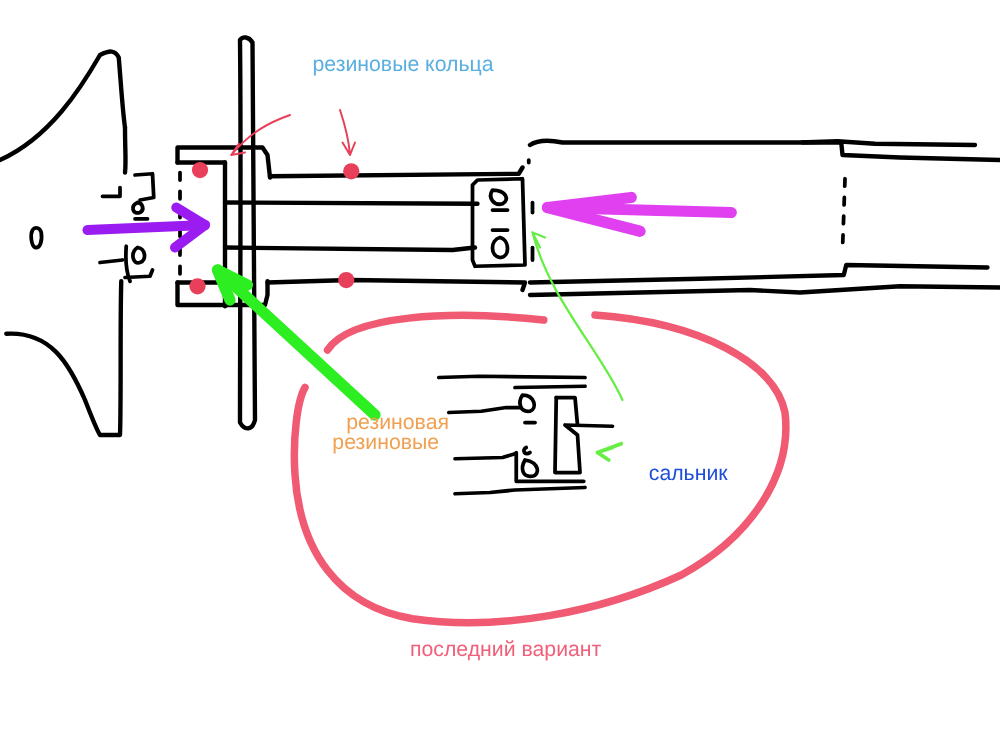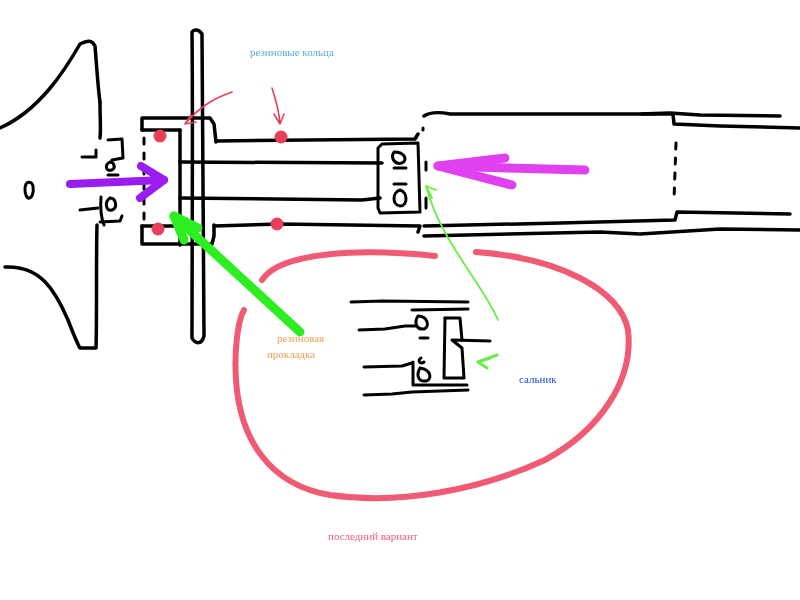--- a/index.html
+++ b/index.html
@@ -1,27 +1,27 @@
 <!DOCTYPE html>
 <html><head>
   <meta charset="utf-8">
   <style>
     html, body { margin: 0; padding: 0; background: #ffffff; }
     body { width: 800px; height: 600px; position: relative; overflow: hidden; }
     svg#sketch { position: absolute; left: 0; top: 0; width: 800px; height: 600px; }
     .ink { fill: none; stroke: #000; stroke-width: 3.5; stroke-linecap: round; stroke-linejoin: round; }
     .ink-thin { fill: none; stroke: #000; stroke-width: 3; stroke-linecap: round; stroke-linejoin: round; }
     .dash { fill: none; stroke: #000; stroke-width: 3; stroke-linecap: round; stroke-dasharray: 6 9; }
-    .label { position: absolute; font-family: Liberation Serif, serif; font-size: 11px; white-space: nowrap; line-height: 16px; }
+    .label { position: absolute; font-family: Liberation Sans, sans-serif; font-size: 17px; white-space: nowrap; line-height: 16px; }
     #lbl-rings { left: 250px; top: 44px; }
     #lbl-gasket { left: 258px; top: 330px; text-align: center; }
     #lbl-gasket span { display: block; }
     #lbl-gasket .l1 { padding-left: 19px; }
     #lbl-seal { left: 519px; top: 371px; }
-    #lbl-variant { left: 308px; top: 528px; padding-left: 20px; }
+    #lbl-variant { left: 308px; top: 512px; padding-left: 20px; }
   </style>
 </head>
 <body>
 
 <svg id="sketch" viewBox="0 0 800 600" xmlns="http://www.w3.org/2000/svg">
 
   <g>
     <path class="ink" d="M0 128 C40 110 65 70 80 44 C88 40 92 40 95 46 C97 70 98 88 100 102"></path>
     <path class="ink" d="M5 267 C40 265 55 290 68 320 C75 338 78 345 80 348 L96 348 C97 320 96 260 97 225"></path>
     <path class="ink" d="M100 102 C100 120 101 130 100 138"></path>
@@ -125,16 +125,16 @@
     <path class="ink-thin" d="M413 362 L413 385 L467 385"></path>
     <path class="ink-thin" d="M364 395 L392 394 L412 392 L468 390"></path>
 
     <path d="M497 355 L478 362 M478 362 L490 358 M478 362 L487 368" fill="none" stroke="#66ee44" stroke-width="3" stroke-linecap="round"></path>
   </g>
 </svg>
 
 <div class="label" id="lbl-rings" style="color:#5aaee0">резиновые кольца</div>
 <div class="label" id="lbl-gasket" style="color:#f0a050">
   <span class="l1">резиновая</span>
-  <span>прокладка</span>
+  <span>резиновые</span>
 </div>
 <div class="label" id="lbl-seal" style="color:#1d4ed8">сальник</div>
 <div class="label" id="lbl-variant" style="color:#f0607a">последний вариант</div>
 
 </body></html>

